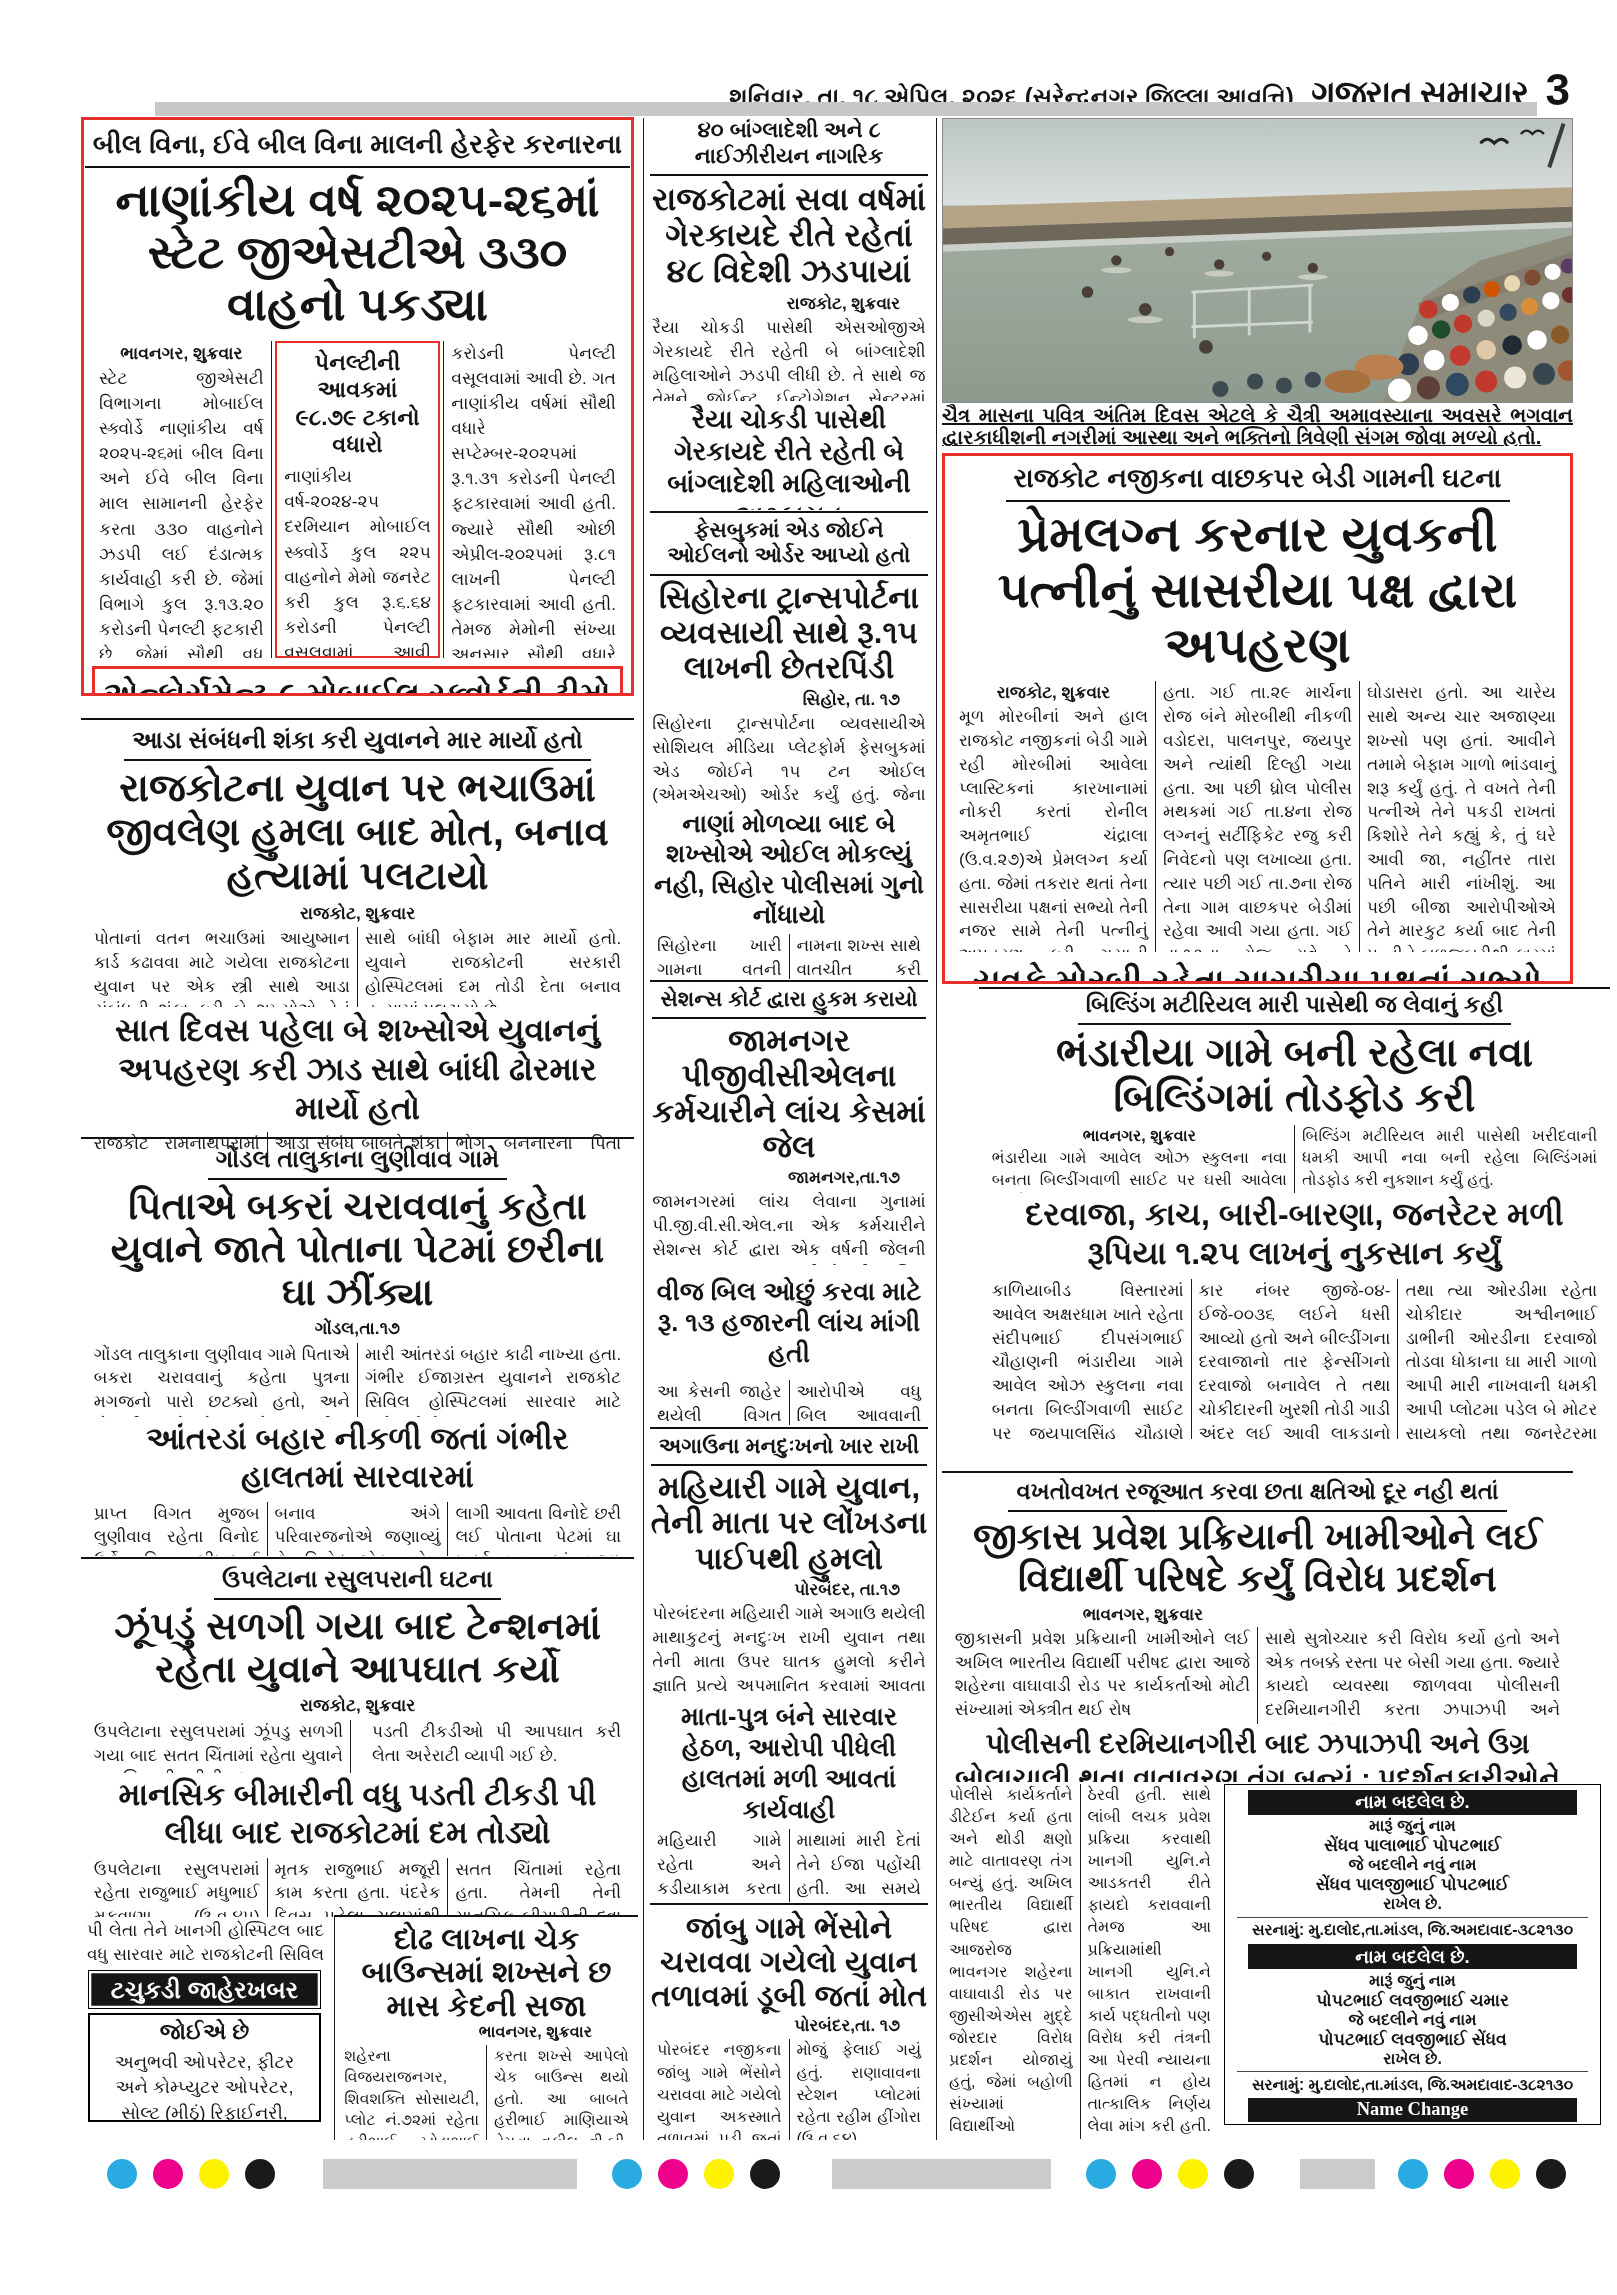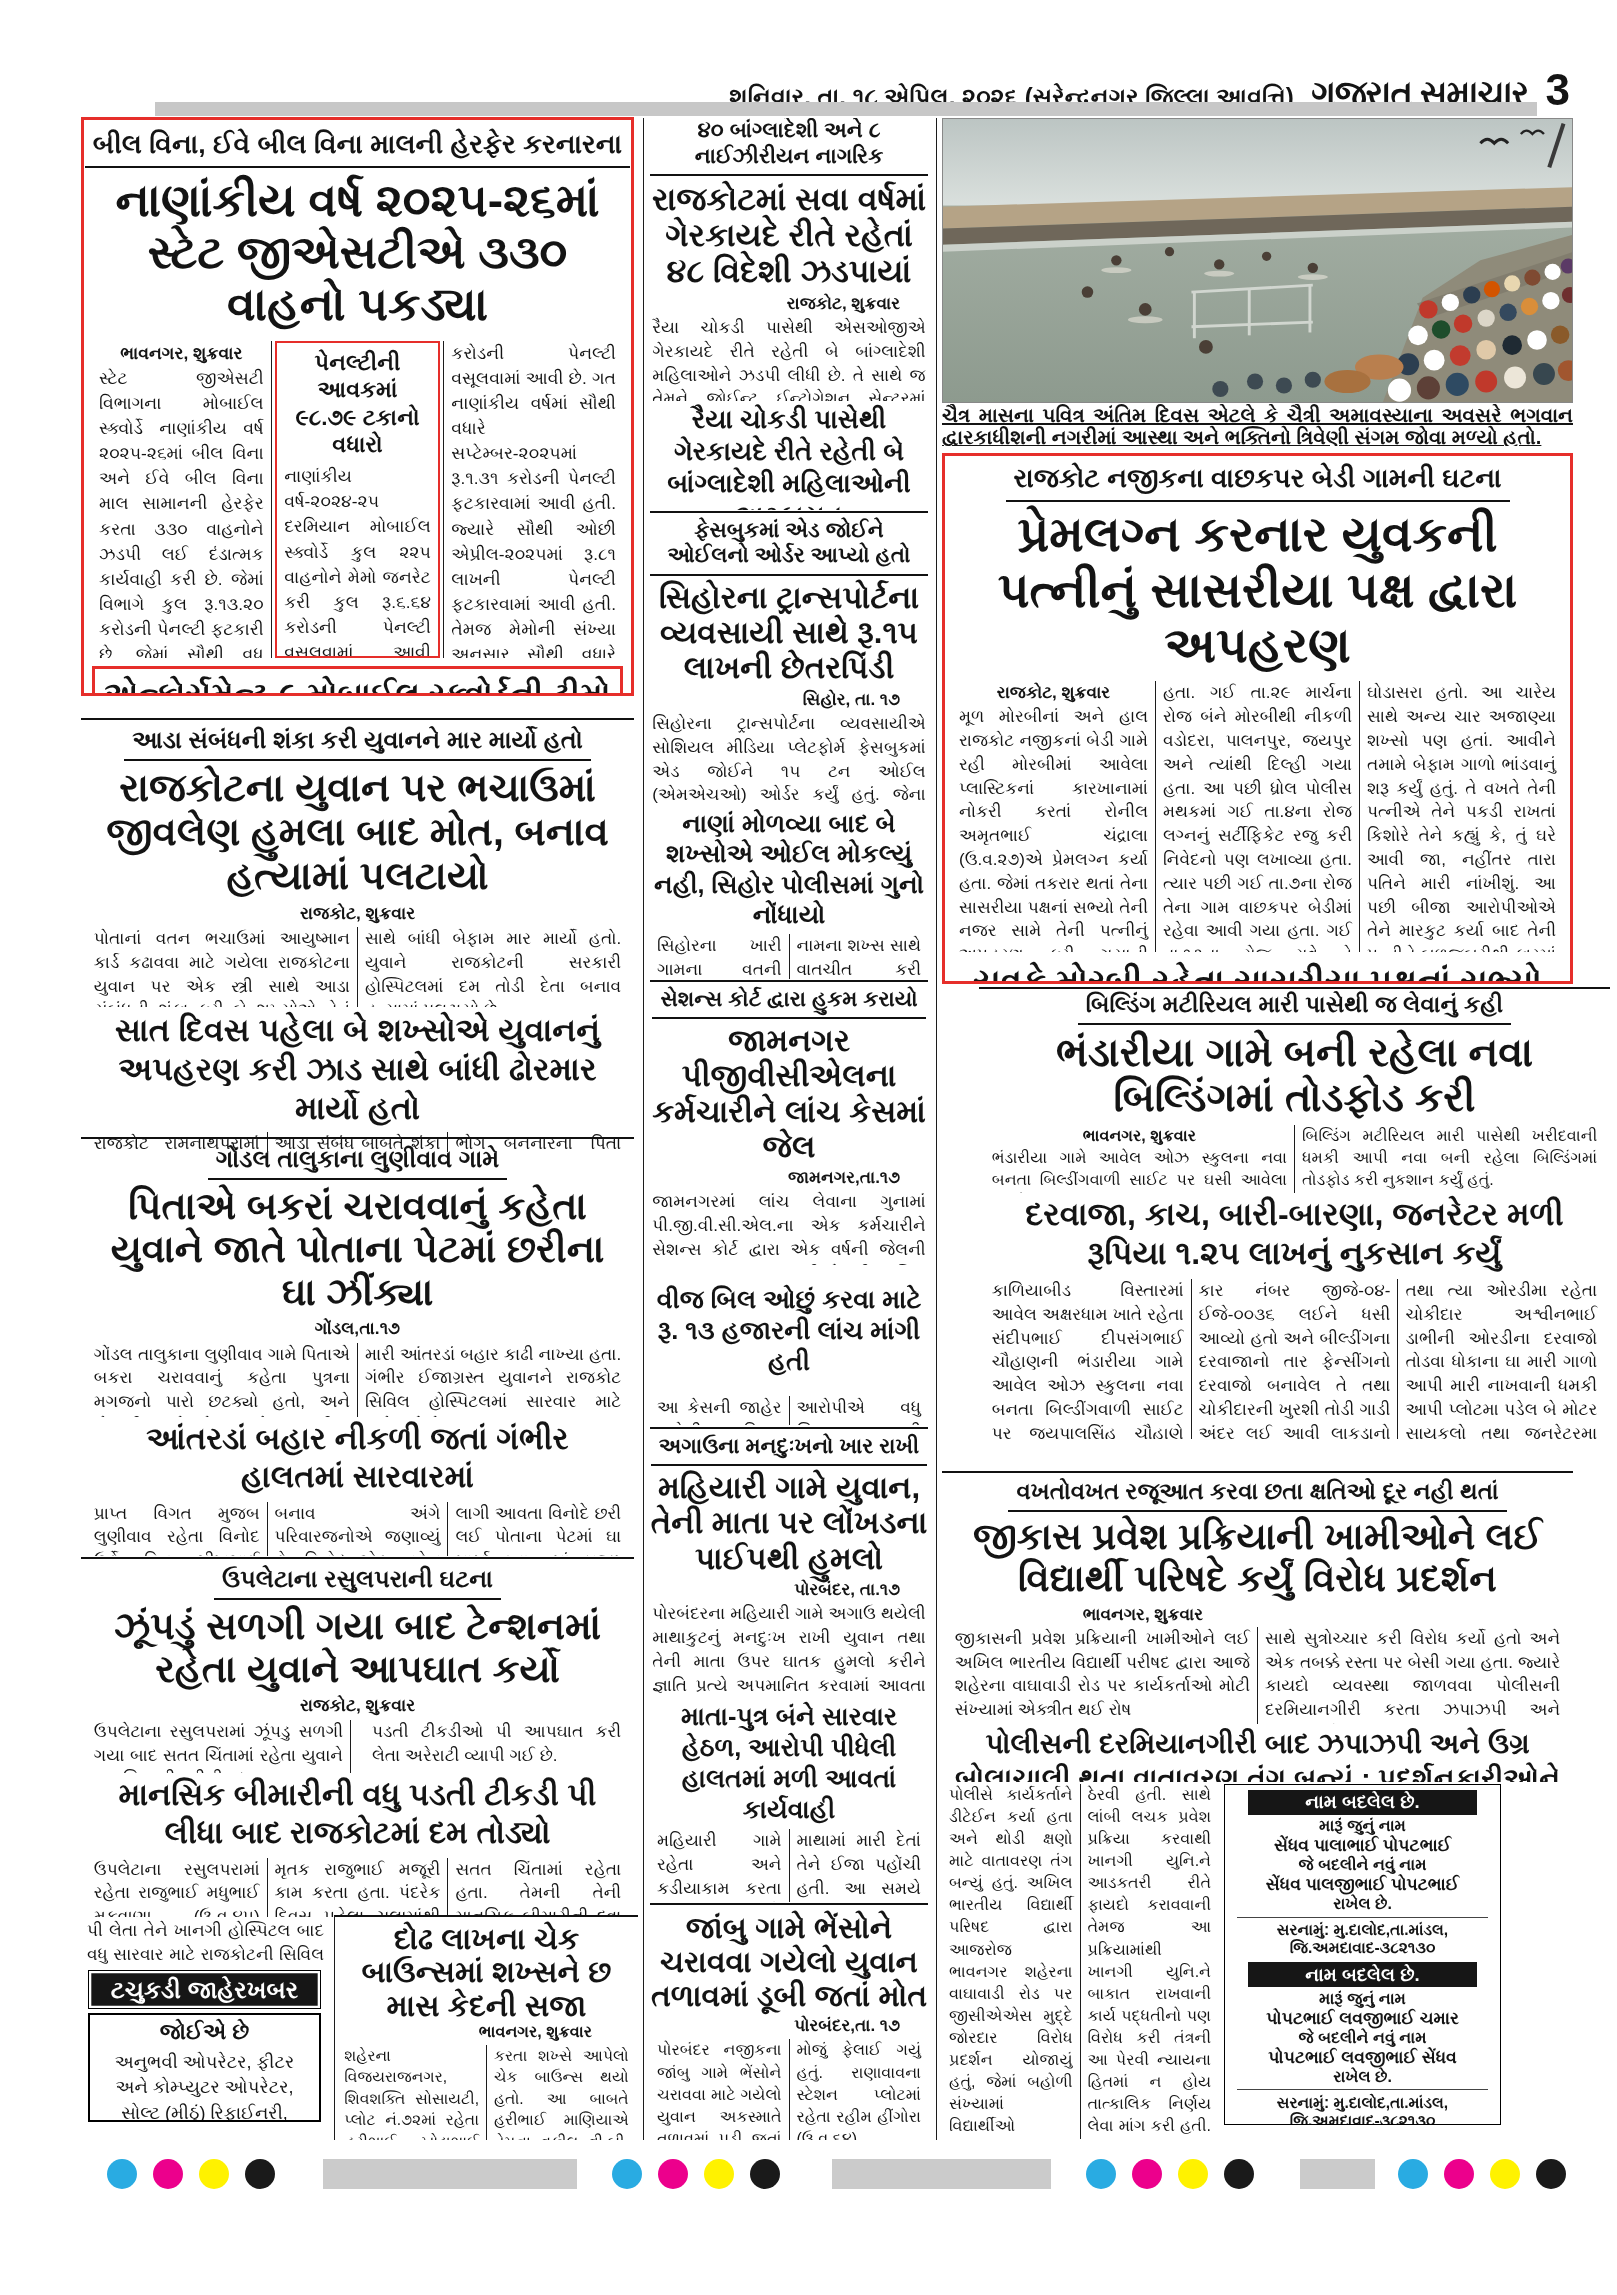--- a/index.html
+++ b/index.html
@@ -146,21 +146,21 @@
       <div class="c" style="font-size:17px;line-height:1.4;">સિહોરના ખારી ગામના વતની અને હાલ ચિત્રા ખાતે રહેતા મેહુલભાઈ ઓઘડભાઈ ડાંગરે સિહોર પોલીસ મથકમાં પંકજ સિંઘ અને અજય મિશ્રા નામના શખ્સો સામે ગુનો નોંધાવ્યો હતો. જેમાં તેમણે આશરે દોઢ માસ પહેલા સોશિયલ મીડિયા પ્લેટફોર્મ ફેસબુક પર ગોગ્રીન ઈન્ડિયા નામના પેજ પર એમએચઓ (ઓઈલ)ની એડ જોઈ હતી. તેમને ઓઈલની જરૂરિયાત હોવાથી જાહેરાતમાં જણાવેલા નંબર પર પંકજ સિંઘ</div>
       <div class="c" style="font-size:17px;line-height:1.4;">નામના શખ્સ સાથે વાતચીત કરી રૂ.૯૭ પ્રતિકિગ્રાના ભાવ લેખે ૧૫.૯૫૦ ટન ઓઈલ ઓર્ડર આપ્યો હતો અને તેના રૂ.૧૫,૪૭,૧૫૦ આંગડિયા મારફત પંકજ સિંઘ અને અજય મિશ્રા નામના શખ્સને મોકલ્યા હતા. જે બાદ બન્નેએ નાણાં મેળવી ૧૫.૯૫૦ ટન ઓઈલ નહી મોકલી ફોન સ્વિચઓફ કરી દઈ વિશ્વાસઘાત કરી છેતરપિંડી આચરી હતી. બનાવ અંગે સિહોર પોલીસે ગુનો નોંધી આગળની કાર્યવાહી હાથ ધરી છે.</div>
     </div>
   </section>
 
   <section class="art hsep" style="left:650px;top:980px;width:278px;height:445px;padding-top:4.6px;">
     <div class="kick" style="font-size:21.4px;"><span>સેશન્સ કોર્ટ દ્વારા હુકમ કરાયો</span></div>
     <div class="hl" style="font-size:31px;margin:4.6px 0;">જામનગર પીજીવીસીએલના કર્મચારીને લાંચ કેસમાં જેલ</div>
     <div class="dlr" style="font-size:17px;">જામનગર,તા.૧૭</div>
     <div class="intro" style="font-size:17px;line-height:1.4;height:75px;overflow:hidden;margin:2.3px 2.3px;">જામનગરમાં લાંચ લેવાના ગુનામાં પી.જી.વી.સી.એલ.ના એક કર્મચારીને સેશન્સ કોર્ટ દ્વારા એક વર્ષની જેલની સજા ફટકારવામાં આવી છે. વીજ બિલ ઓછું કરવા માટે વીજ ગ્રાહક પાસે રૂ. ૧૩ હજારની લાંચ માંગી હતી,અને લાંચ લેતા રંગા હાથ ઝડપી લેવાયો હતો.</div>
-    <div class="sub" style="font-size:25.4px;margin:19px 0;">વીજ બિલ ઓછું કરવા માટે રૂ. ૧૩ હજારની લાંચ માંગી હતી</div>
+    <div class="sub" style="font-size:25.4px;margin:11px 0;">વીજ બિલ ઓછું કરવા માટે રૂ. ૧૩ હજારની લાંચ માંગી હતી</div>
     <div class="cols" style="height:151px;margin-top:4.6px;">
       <div class="c" style="font-size:17px;line-height:1.4;">આ કેસની જાહેર થયેલી વિગત મુજબ, જામનગર રૂરલ સબ ડિવિઝન કચેરીમાં જે તે સમયે ડેપ્યુટી સુપ્રિટેન્ડેન્ટ તરીકે ફરજ બજાવતા ચંદ્રશેખર રમણિકલાલ મોટાણી વિરૂધ્ધ વર્ષ ૨૦૧૫માં એન્ટી કરપ્શન બ્યુરો દ્વારા કાર્યવાહી કરવામાં આવી હતી. એક વીજ ગ્રાહકના મકાનમાં જૂનું વીજ મીટર બદલાવી નવું મીટર મુકવામાં આવ્યા બાદ મીટર ટેસ્ટિંગ સંબંધિત પ્રક્રિયા માટે તેમને કચેરીએ બોલાવવામાં આવ્યા હતા. ત્યાં</div>
       <div class="c" style="font-size:17px;line-height:1.4;">આરોપીએ વધુ બિલ આવવાની વાત કહી અને બિલ ઓછું કરવા માટે રૂ.૧૩ હજારની લાંચની માંગણી કરી હતી. ફરિયાદીએ લાંચ આપવાનો ઈનકાર કરી સમય માંગી અને એ.સી.બી. જામનગરનો સંપર્ક કર્યો હતો. એ.સી.બી. દ્વારા ૨૮ જાન્યુઆરી-૨૦૧૫ના રોજ ટ્રેપ ગોઠવી લાંચ લેતા રંગેહાથ ઝડપી પાડવામાં આવ્યો હતો. આ કેસ જામનગરની સેશન્સ કોર્ટમાં ચાલી જતાં કોર્ટે ૧ વર્ષની સખત કેદ અને દંડની સજા ફટકારી છે.</div>
     </div>
   </section>
 
   <section class="art hsep" style="left:650px;top:1427px;width:278px;height:475px;padding-top:4.6px;">
     <div class="kick" style="font-size:21.4px;"><span>અગાઉના મનદુઃખનો ખાર રાખી</span></div>
     <div class="hl" style="font-size:31px;margin:4.6px 0;">મહિયારી ગામે યુવાન, તેની માતા પર લોંખડના પાઈપથી હુમલો</div>
     <div class="dlr" style="font-size:17px;">પોરબંદર, તા.૧૭</div>
@@ -322,21 +322,21 @@
     <div class="sub" style="font-size:28px;margin:3.5px 11.6px;">પોલીસની દરમિયાનગીરી બાદ ઝપાઝપી અને ઉગ્ર બોલાચાલી થતા વાતાવરણ તંગ બન્યું : પ્રદર્શનકારીઓને ડિટેઈન કરાયા</div>
   </section>
 
   <div class="art" style="left:942px;top:1784px;width:276px;height:355px;">
     <div class="cols" style="height:355px;">
       <div class="c" style="font-size:16px;line-height:1.38;">પોલીસે કાર્યકર્તાને ડીટેઈન કર્યા હતા અને થોડી ક્ષણો માટે વાતાવરણ તંગ બન્યું હતું. અખિલ ભારતીય વિદ્યાર્થી પરિષદ દ્વારા આજરોજ ભાવનગર શહેરના વાઘાવાડી રોડ પર જીસીએએસ મુદ્દે જોરદાર વિરોધ પ્રદર્શન યોજાયું હતું, જેમાં બહોળી સંખ્યામાં વિદ્યાર્થીઓ ઉપસ્થિત રહી સરકાર સામે તીખો વિરોધ નોંધાવ્યો હતો. વિદ્યાર્થીઓએ એકસ્વરે જીસીએએસ કાયદો તાત્કાલિક રદ કરવાની માંગ ઉઠાવી હતી અને આ વ્યવસ્થાથી વિદ્યાર્થીઓ પર વધતા બોજા અંગે ચિંતા વ્યક્ત કરી હતી. પ્રદર્શન દરમિયાન વિદ્યાર્થીઓ દ્વારા ઉગ્ર નારેબાજી કરવામાં આવી હતી, જેમાં ખાસ કરીને ફોર્મ ભરતી વખતે લેવામાં આવતી ?૩૦૦ ની ફી અંગે અસંતોષ વ્યક્ત કરાયો હતો. કાર્યકર્તાઓએ આ રકમ અન્યાયપૂર્ણ રીતે વસુલાતી હોવાનો આક્ષેપ કરી સરકારને જવાબદાર</div>
       <div class="c" style="font-size:16px;line-height:1.38;">ઠેરવી હતી. સાથે લાંબી લચક પ્રવેશ પ્રક્રિયા કરવાથી ખાનગી યુનિ.ને આડકતરી રીતે ફાયદો કરાવવાની તેમજ આ પ્રક્રિયામાંથી ખાનગી યુનિ.ને બાકાત રાખવાની કાર્ય પદ્ધતીનો પણ વિરોધ કરી તંત્રની આ પેરવી ન્યાયના હિતમાં ન હોય તાત્કાલિક નિર્ણય લેવા માંગ કરી હતી. અખિલ ભારતીય વિદ્યાર્થી પરિષદે ચેતવણી આપી હતી કે જો આગામી સમયમાં આ મુદે યોગ્ય પગલાં નહીં લેવાય તો રાજ્યવ્યાપી આંદોલન શરૂ કરવામાં આવશે, જેમાં વિદ્યાર્થીઓના હકો માટે વધુ તેજ અને વ્યાપક લડત આપવામાં આવશે. તેમ જણાવ્યું હતું. જોકે આ વિરોધ પ્રદર્શન દરમિયાન કાયદો વ્યવસ્થા જાળવવા પોલીસની દરમિયાનગીરીથી કાર્યકર્તા વચ્ચે ઝાપઝપીના અને ઉગ્ર બોલાચાલીના દ્રશ્યો સર્જાતા મામલો તંગ બન્યો હતો. પોલીસે કાર્યકર્તાઓને ડિટેઈન કરી રસ્તો ખુલ્લો કર્યો હતો.</div>
     </div>
   </div>
 
-  <section class="art" style="left:1224px;top:1784px;width:277px;height:341px;border:1.7px solid #000;padding:3.5px 5.8px;background:#fff;">
+  <section class="art" style="left:1224px;top:1784px;width:377px;height:341px;border:1.7px solid #000;padding:3.5px 5.8px;background:#fff;">
     <div style="text-align:center;">
       <div class="adhead" style="font-size:18.5px;padding:1.7px 0;margin:1.2px 17.3px;">નામ બદલેલ છે.</div>
       <div style="font-size:16px;font-weight:bold;margin-top:2.3px;">મારૂં જુનું નામ</div>
       <div style="font-size:17.3px;font-weight:bold;">સેંધવ પાલાભાઈ પોપટભાઈ</div>
       <div style="font-size:16px;font-weight:bold;">જે બદલીને નવું નામ</div>
       <div style="font-size:17.3px;font-weight:bold;">સેંધવ પાલજીભાઈ પોપટભાઈ</div>
       <div style="font-size:16px;font-weight:bold;">રાખેલ છે.</div>
       <div style="border-top:1.2px solid #444;margin:3.5px 5.8px;"></div>
       <div style="font-size:15.6px;font-weight:bold;">સરનામું: મુ.દાલોદ,તા.માંડલ, જિ.અમદાવાદ-૩૮૨૧૩૦</div>
     </div>

